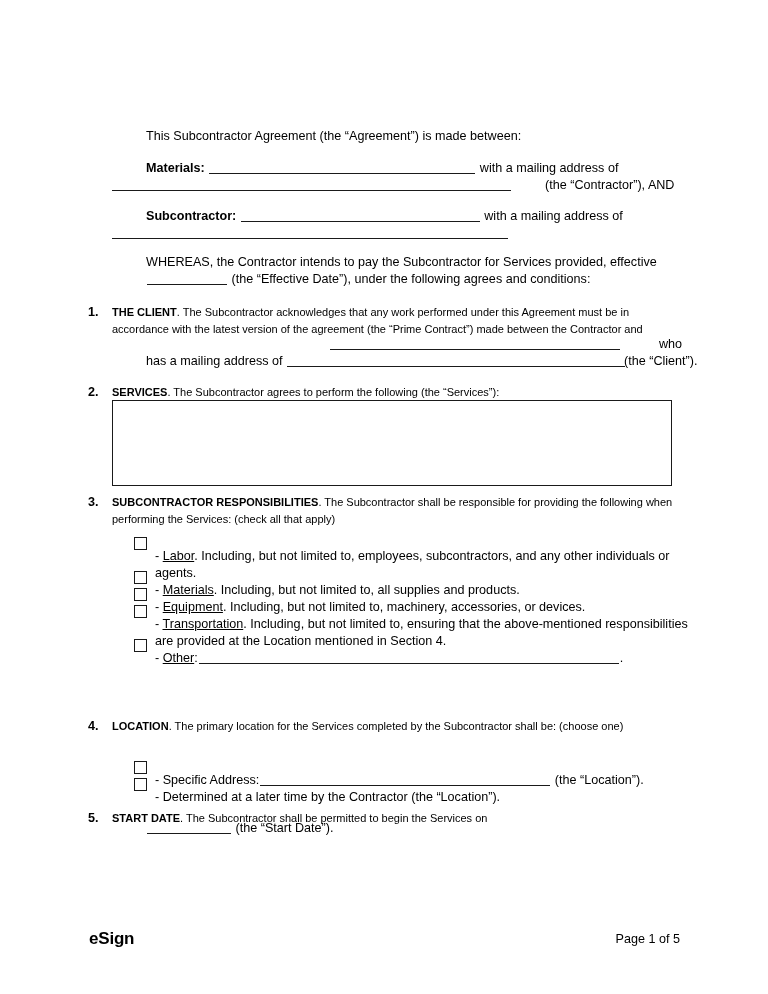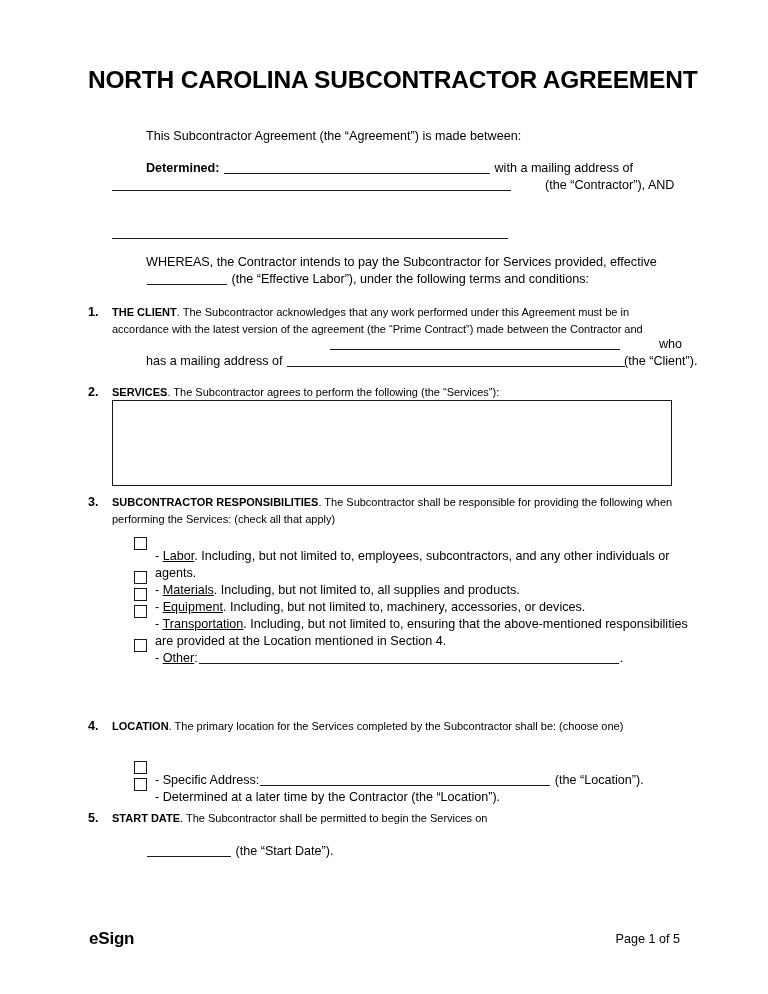--- a/index.html
+++ b/index.html
@@ -137,38 +137,42 @@
     right: 88px;
     top: 932px;
     font-size: 12.6px;
   }
 </style>
 </head>
 <body>
 
 <div class="page">
 
-  <div class="doc-title">NORTH CAROLINA SUBCONTRACTOR AGREEMENT</div>
 
   <div class="body-block indent" style="top:128px;">This Subcontractor Agreement (the “Agreement”) is made between:</div>
 
   <div class="body-block indent" style="top:160px;">
-    <span class="b">Determined:</span>
+    <span class="b">Materials:</span>
     <span class="fill" style="width:266px;"></span>
     <span>with a mailing address of</span>
   </div>
   <div class="rule-line" style="top:190px; width:399px;"></div>
   <div class="body-block" style="left:511px; top:177px; width:170px;">(the “Contractor”), AND</div>
 
+  <div class="body-block indent" style="top:208px;">
+    <span class="b">Subcontractor:</span>
+    <span class="fill" style="width:239px;"></span>
+    <span>with a mailing address of</span>
+  </div>
   <div class="rule-line" style="top:238px; width:396px;"></div>
 
   <div class="body-block indent" style="top:254px;">WHEREAS, the Contractor intends to pay the Subcontractor for Services provided, effective</div>
   <div class="body-block indent" style="top:271px;">
     <span class="fill" style="width:80px;"></span>
-    <span>(the “Effective Labor”), under the following terms and conditions:</span>
+    <span>(the “Effective Date”), under the following agrees and conditions:</span>
   </div>
 
   <div class="sec" style="top:304px; left:0; width:768px;">
     <div class="sec-num">1.</div>
     <div class="sec-body">
       <span class="b">THE CLIENT</span><span>. The Subcontractor acknowledges that any work performed under this Agreement must be in accordance with the latest version of the agreement (the “Prime Contract”) made between the Contractor and</span>
     </div>
   </div>
   <div class="rule-line" style="top:349px; left:330px; width:290px;"></div>
   <div class="body-block" style="left:625px; top:336px;">who</div>
@@ -235,21 +239,21 @@
     <span class="cb"></span>
     <span class="cb-text"><span>-</span> <span>Determined at a later time by the Contractor (the “Location”).</span></span>
   </div>
 
   <div class="sec" style="top:810px; left:0; width:768px;">
     <div class="sec-num">5.</div>
     <div class="sec-body">
       <span class="b">START DATE</span><span>. The Subcontractor shall be permitted to begin the Services on</span>
     </div>
   </div>
-  <div class="body-block indent" style="top:843px;">
+  <div class="body-block indent" style="top:820px;">
     <span class="fill" style="width:84px;"></span>
     <span>(the “Start Date”).</span>
   </div>
 
   <div class="footer-logo">eSign</div>
   <div class="footer-page">Page 1 of 5</div>
 
 </div>
 
 </body></html>

